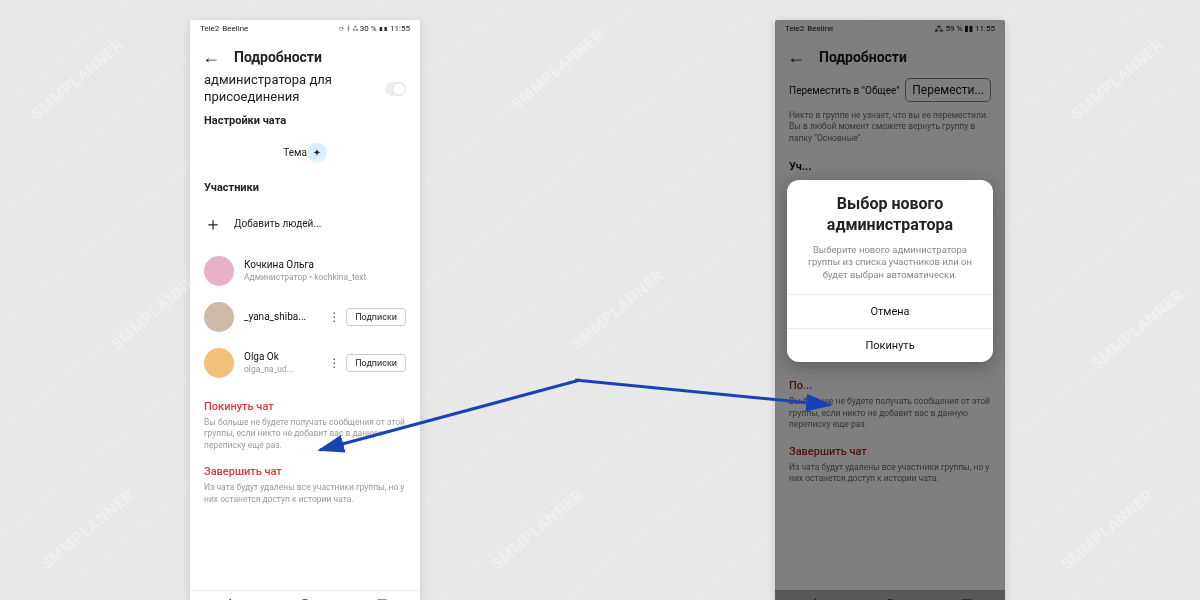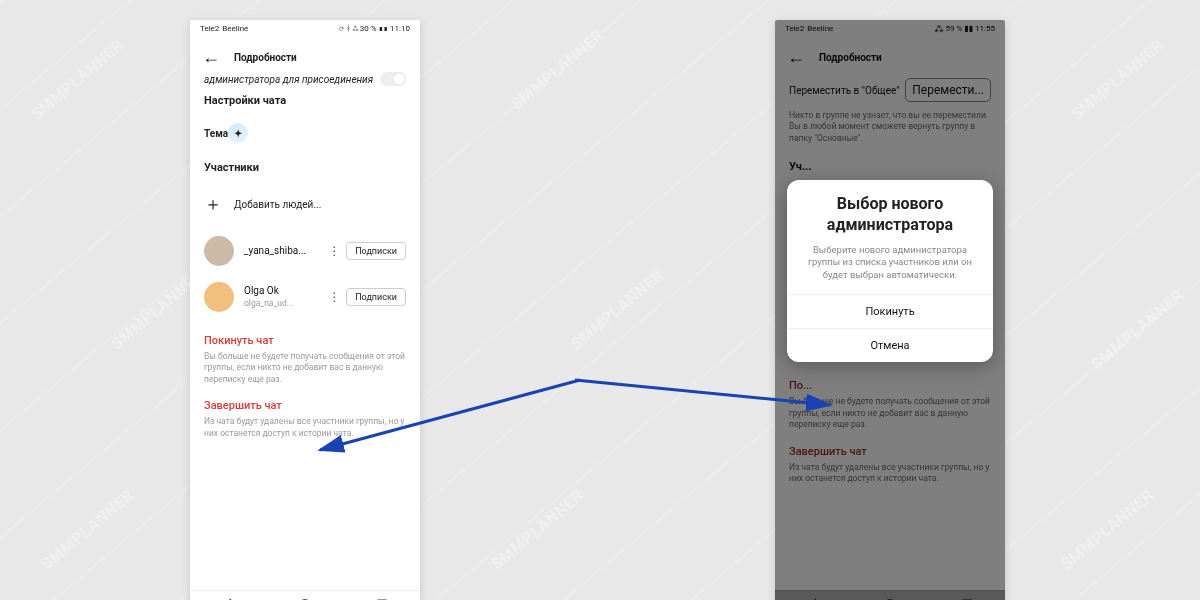--- a/index.html
+++ b/index.html
@@ -21,27 +21,27 @@
     box-shadow: 0 2px 8px rgba(0,0,0,.15);
     overflow: hidden; font-size: 10px; color:#222;
   }
   .phone.left { left: 190px; }
   .phone.right { left: 775px; }
   .statusbar { display:flex; justify-content:space-between; align-items:center; padding:3px 10px; font-size:8px; height:18px; }
   .sb-left, .sb-right { display:flex; gap:3px; align-items:center; }
   .sb-left span, .sb-right span { line-height:1; }
   .header { display:flex; align-items:center; gap:14px; padding:8px 12px 4px; }
   .back-arrow { font-size:18px; font-weight:700; }
-  .title { font-size:10px; font-weight:700; }
+  .title { font-size:14px; font-weight:700; }
   .body-scroll { padding: 0 14px; }
-  .trunc { font-size:10px; color:#222; line-height:1.3; margin-bottom:6px; display:flex; justify-content:space-between; align-items:center;font-style:italic;}
+  .trunc { font-size:13px; color:#222; line-height:1.3; margin-bottom:6px; display:flex; justify-content:space-between; align-items:center;}
   .toggle { width:26px; height:14px; background:#eee; border-radius:8px; position:relative;}
   .toggle:after { content:""; position:absolute; right:1px; top:1px; width:12px; height:12px; background:#fff; border-radius:50%; box-shadow:0 0 1px rgba(0,0,0,.3);}
   .section-h { font-weight:700; font-size:11px; margin:8px 0 6px;}
-  .row { display:flex; justify-content:flex-start; align-items:center; padding:10px 0;font-weight:bold; }
+  .row { display:flex; justify-content:center; align-items:center; padding:10px 0; }
   .theme-icon { width:20px; height:20px; border-radius:50%; background:linear-gradient(135deg,#cfe9ff,#e8f4ff); display:flex; align-items:center; justify-content:center; font-size:10px;}
   .add-row { display:flex; align-items:center; gap:12px; padding:12px 0; }
   .plus { font-size:18px; font-weight:300; }
   .member { display:flex; align-items:center; gap:10px; padding:8px 0;}
   .avatar { width:30px; height:30px; border-radius:50%; flex-shrink:0;}
   .m-info { flex:1; display:flex; flex-direction:column; line-height:1.25;}
   .m-name { font-size:10px; color:#111;}
   .m-sub { font-size:8.5px; color:#999;}
   .m-actions { display:flex; align-items:center; gap:6px;}
   .dots { font-size:12px; color:#444;}
@@ -83,21 +83,21 @@
 <div class="wm" style="left:1080px; top:320px">SMMPLANNER</div>
 <div class="wm" style="left:1050px; top:520px">SMMPLANNER</div>
 
 <div class="phone left">
   <div class="statusbar">
     <div class="sb-left">
       <span>Tele2</span>
       <span>Beeline</span>
     </div>
     <div class="sb-right">
-      <span>⟳ ᚼ ⁂ 30 % ▮▮ 11:10</span>
+      <span>⟳ ᚼ ⁂ 30 % ▮▮ 11:55</span>
     </div>
   </div>
   <div class="header">
     <span class="back-arrow">←</span>
     <span class="title">Подробности</span>
   </div>
   <div class="body-scroll">
     <div class="trunc">
       <span>администратора для присоединения</span>
       <span class="toggle"></span>
@@ -106,20 +106,27 @@
     <div class="row">
       <span>Тема</span>
       <span class="theme-icon">✦</span>
     </div>
     <div class="section-h">Участники</div>
     <div class="add-row">
       <span class="plus">＋</span>
       <span>Добавить людей...</span>
     </div>
 
+    <div class="member">
+      <div class="avatar" style="background:#e6b1c9"></div>
+      <div class="m-info">
+        <span class="m-name">Кочкина Ольга</span>
+        <span class="m-sub">Администратор • kochkina_text</span>
+      </div>
+    </div>
     <div class="member">
       <div class="avatar" style="background:#cdbba7"></div>
       <div class="m-info">
         <span class="m-name">_yana_shiba...</span>
       </div>
       <div class="m-actions">
         <span class="dots">⋮</span>
         <span class="pill">Подписки</span>
       </div>
     </div>
@@ -203,22 +210,22 @@
       </svg>
     <svg class="nav-shape" viewBox="0 0 12 12">
         <rect x="2" y="2" width="8" height="8" fill="none" stroke="#555" stroke-width="1.2"></rect>
       </svg>
   </div>
 
   <div class="dim"></div>
   <div class="modal">
     <div class="m-title">Выбор нового администратора</div>
     <div class="m-desc">Выберите нового администратора группы из списка участников или он будет выбран автоматически.</div>
+    <div class="m-btn normal">Отмена</div>
     <div class="m-btn normal">Покинуть</div>
-    <div class="m-btn normal">Отмена</div>
   </div>
 </div>
 
 <svg class="arrow" style="left:0;top:0" width="1200" height="600">
   <defs>
     <marker id="ah" markerWidth="10" markerHeight="10" refX="8" refY="3" orient="auto">
       <path d="M0,0 L9,3 L0,6 Z" fill="#1942b5"></path>
     </marker>
   </defs>
   <line x1="580" y1="380" x2="320" y2="450" stroke="#1942b5" stroke-width="3" marker-end="url(#ah)"></line>

